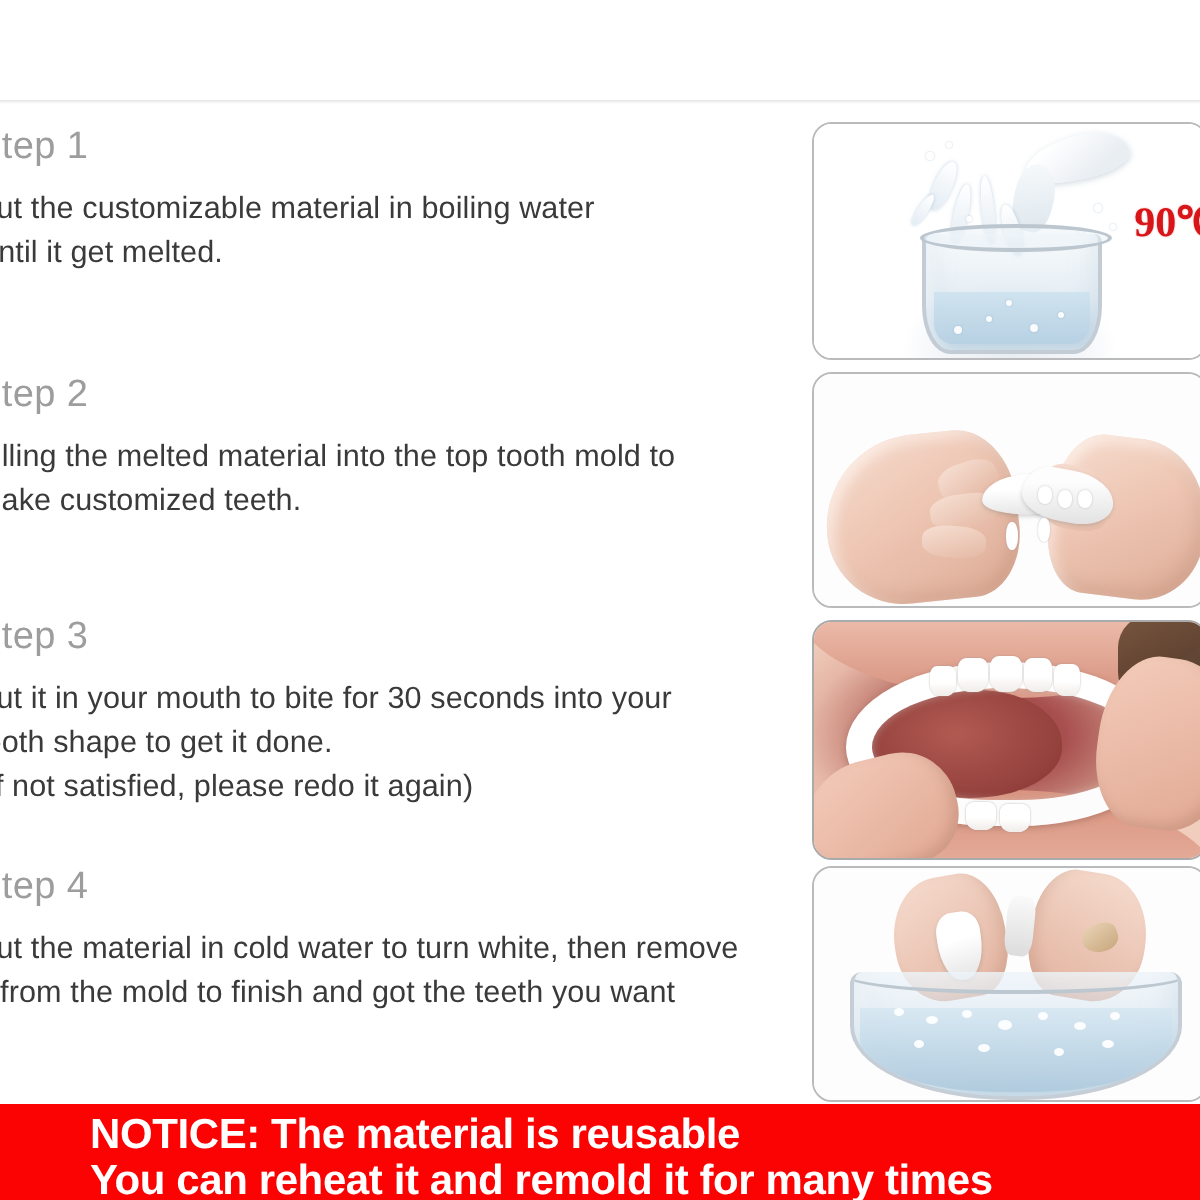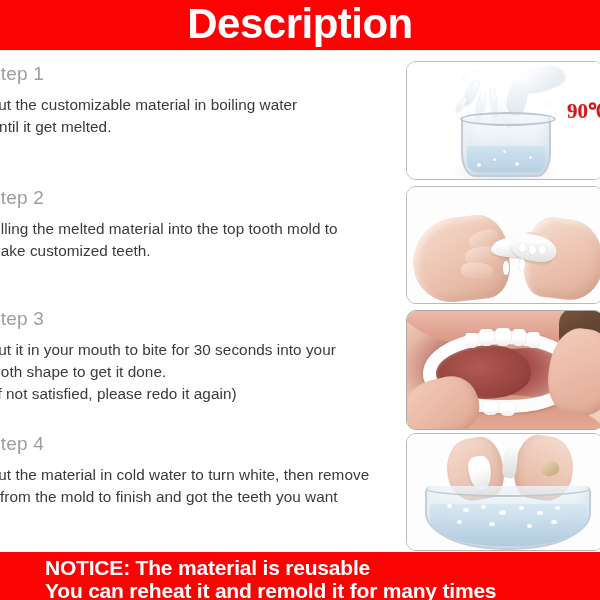--- a/index.html
+++ b/index.html
@@ -423,23 +423,20 @@
     left: 0; top: 50px;
     width: 600px; height: 2px;
     background: linear-gradient(180deg, rgba(0,0,0,0.10), rgba(0,0,0,0));
   }
 </style>
 </head>
 <body>
 
 <div class="page">
 
-  <div class="header-bar">
-    <div class="header-title">Description</div>
-  </div>
   <div class="divider-shadow"></div>
 
   <div class="steps">
 
     <div class="step step-1">
       <div class="step-label">Step 1</div>
       <div class="step-body">Put the customizable material in boiling water
 Until it get melted.</div>
     </div>
 

